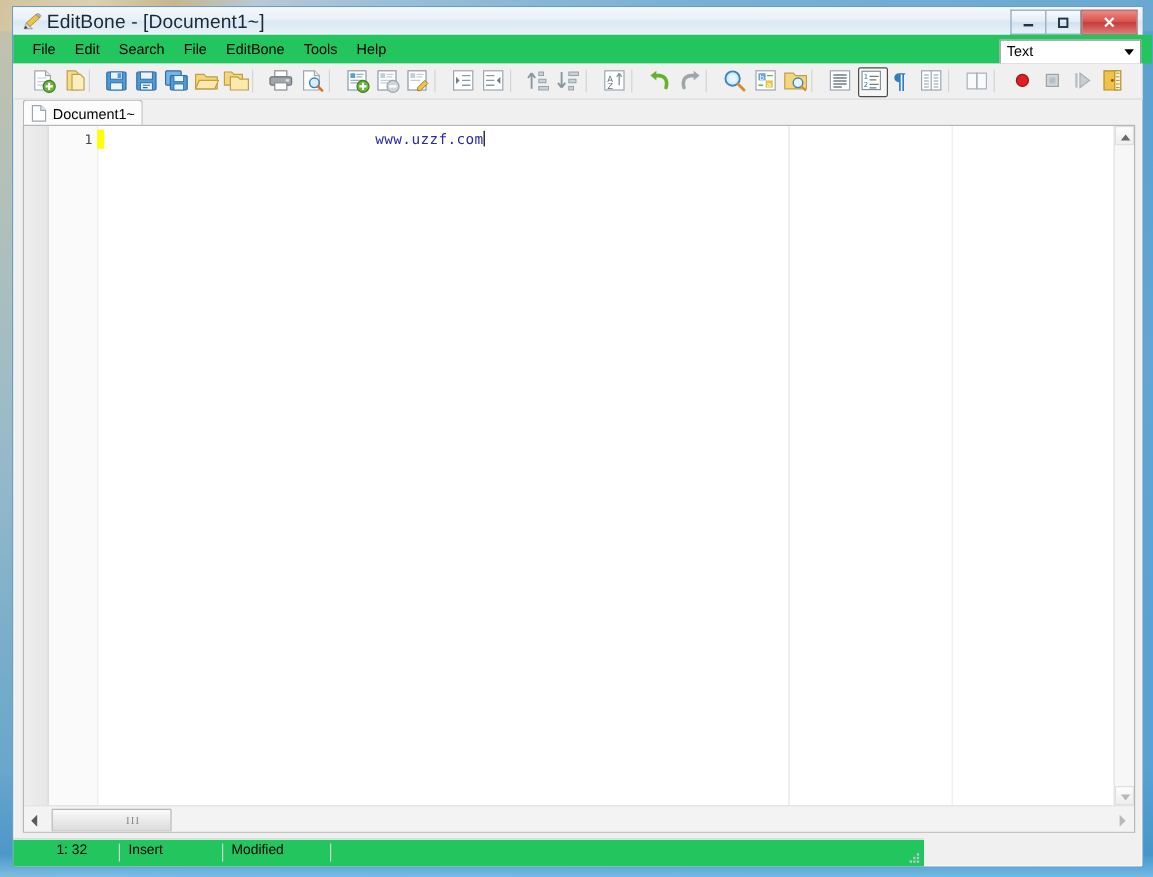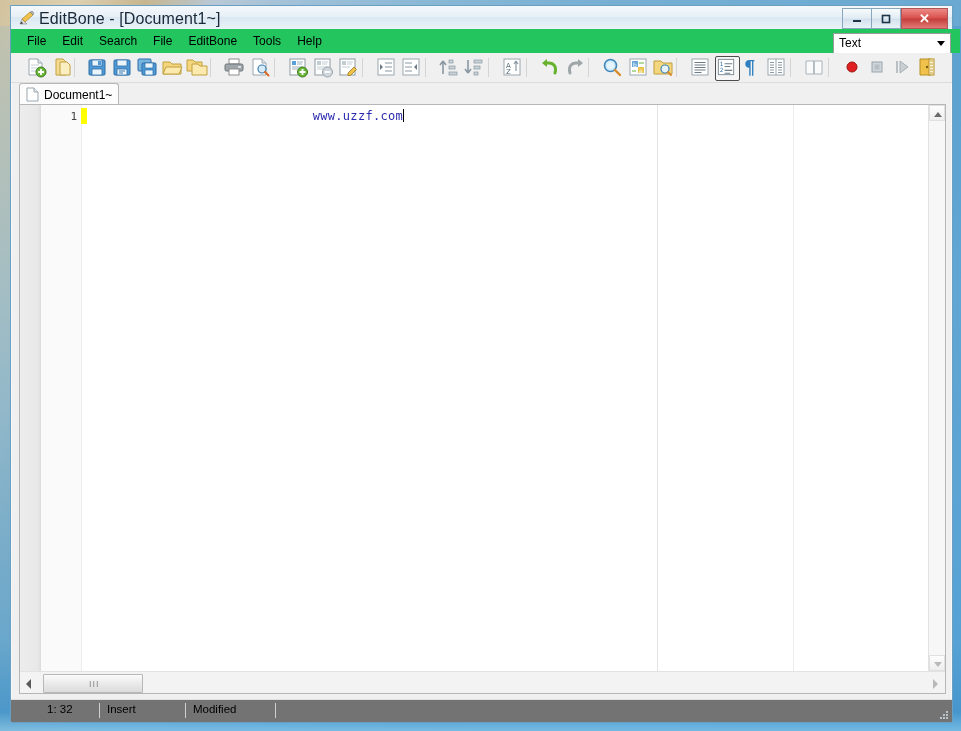--- a/index.html
+++ b/index.html
@@ -116,29 +116,29 @@
   .tri.u{top:6px;border-left:4px solid transparent;border-right:4px solid transparent;border-bottom:5px solid #6a6a6a;}
   .tri.d{top:6px;border-left:4px solid transparent;border-right:4px solid transparent;border-top:5px solid #b9b9b9;}
   
   #hsb{position:absolute;left:0;bottom:0;width:925px;height:21px;
     background:#f3f3f3;border-top:1px solid #e2e2e2;}
   #hsb .lb{position:absolute;left:1px;top:2px;width:17px;height:17px;}
   #hsb .rb{position:absolute;right:1px;top:2px;width:17px;height:17px;}
   #hthumb{position:absolute;left:23px;top:2px;width:98px;height:17px;
     background:linear-gradient(to bottom,#fbfbfb,#e7e7e7 60%,#dcdcdc);
     border:1px solid #b8b8b8;border-radius:1px;}
-  #hthumb .grip{position:absolute;left:45px;top:4px;font-size:9px;color:#8a8a8a;letter-spacing:1px;}
+  #hthumb .grip{position:absolute;left:61px;top:4px;font-size:9px;color:#8a8a8a;letter-spacing:1px;font-family:Liberation Serif, serif;}
   .hl{position:absolute;top:5px;width:0;height:0;
     border-top:5px solid transparent;border-bottom:5px solid transparent;border-right:5px solid #5a5a5a;left:5px;}
   .hr{position:absolute;top:5px;width:0;height:0;
     border-top:5px solid transparent;border-bottom:5px solid transparent;border-left:5px solid #b9b9b9;left:6px;}
   
   #statusbar{
-    position:absolute;left:0;bottom:0;width:941px;height:22px;
-    background:#737373;border-top:1px solid #dfdfdf;
+    position:absolute;left:0;bottom:0;width:759px;height:22px;
+    background:#22c55e;border-top:1px solid #dfdfdf;
   }
   .sbcell{position:absolute;top:3px;font-size:11.5px;color:#000;}
   .sbsep{position:absolute;top:3px;width:1px;height:15px;background:#d0d0d0;}
   #grip{position:absolute;right:2px;bottom:1px;width:14px;height:14px;}
 </style>
 </head>
 <body>
 
 <div id="frame">
 <div id="win">

